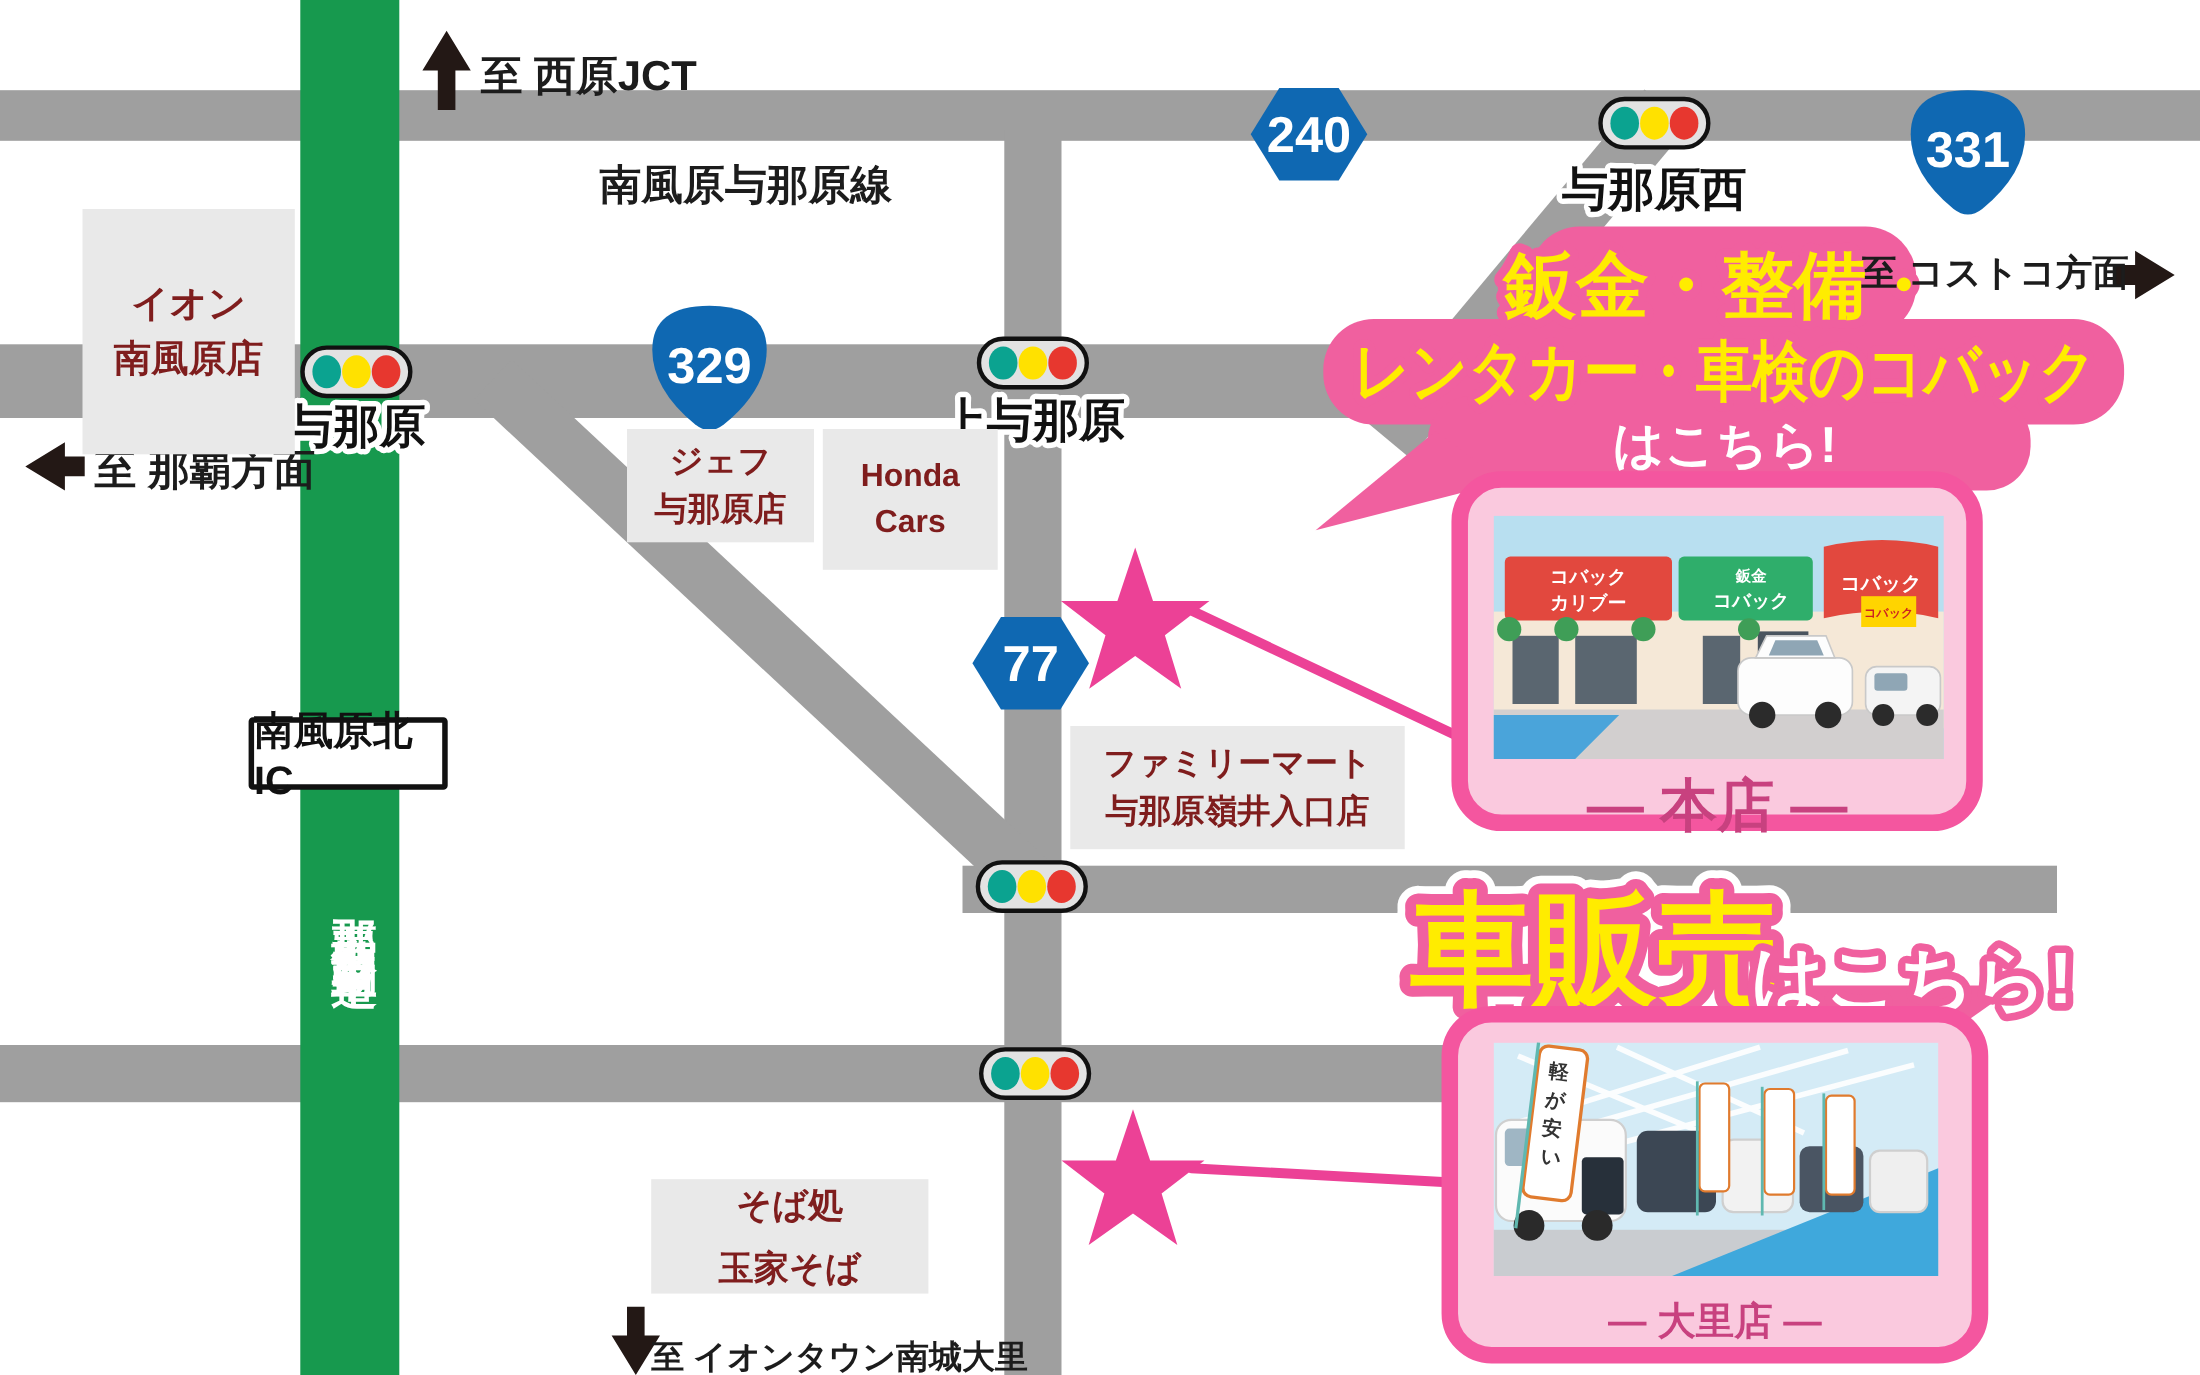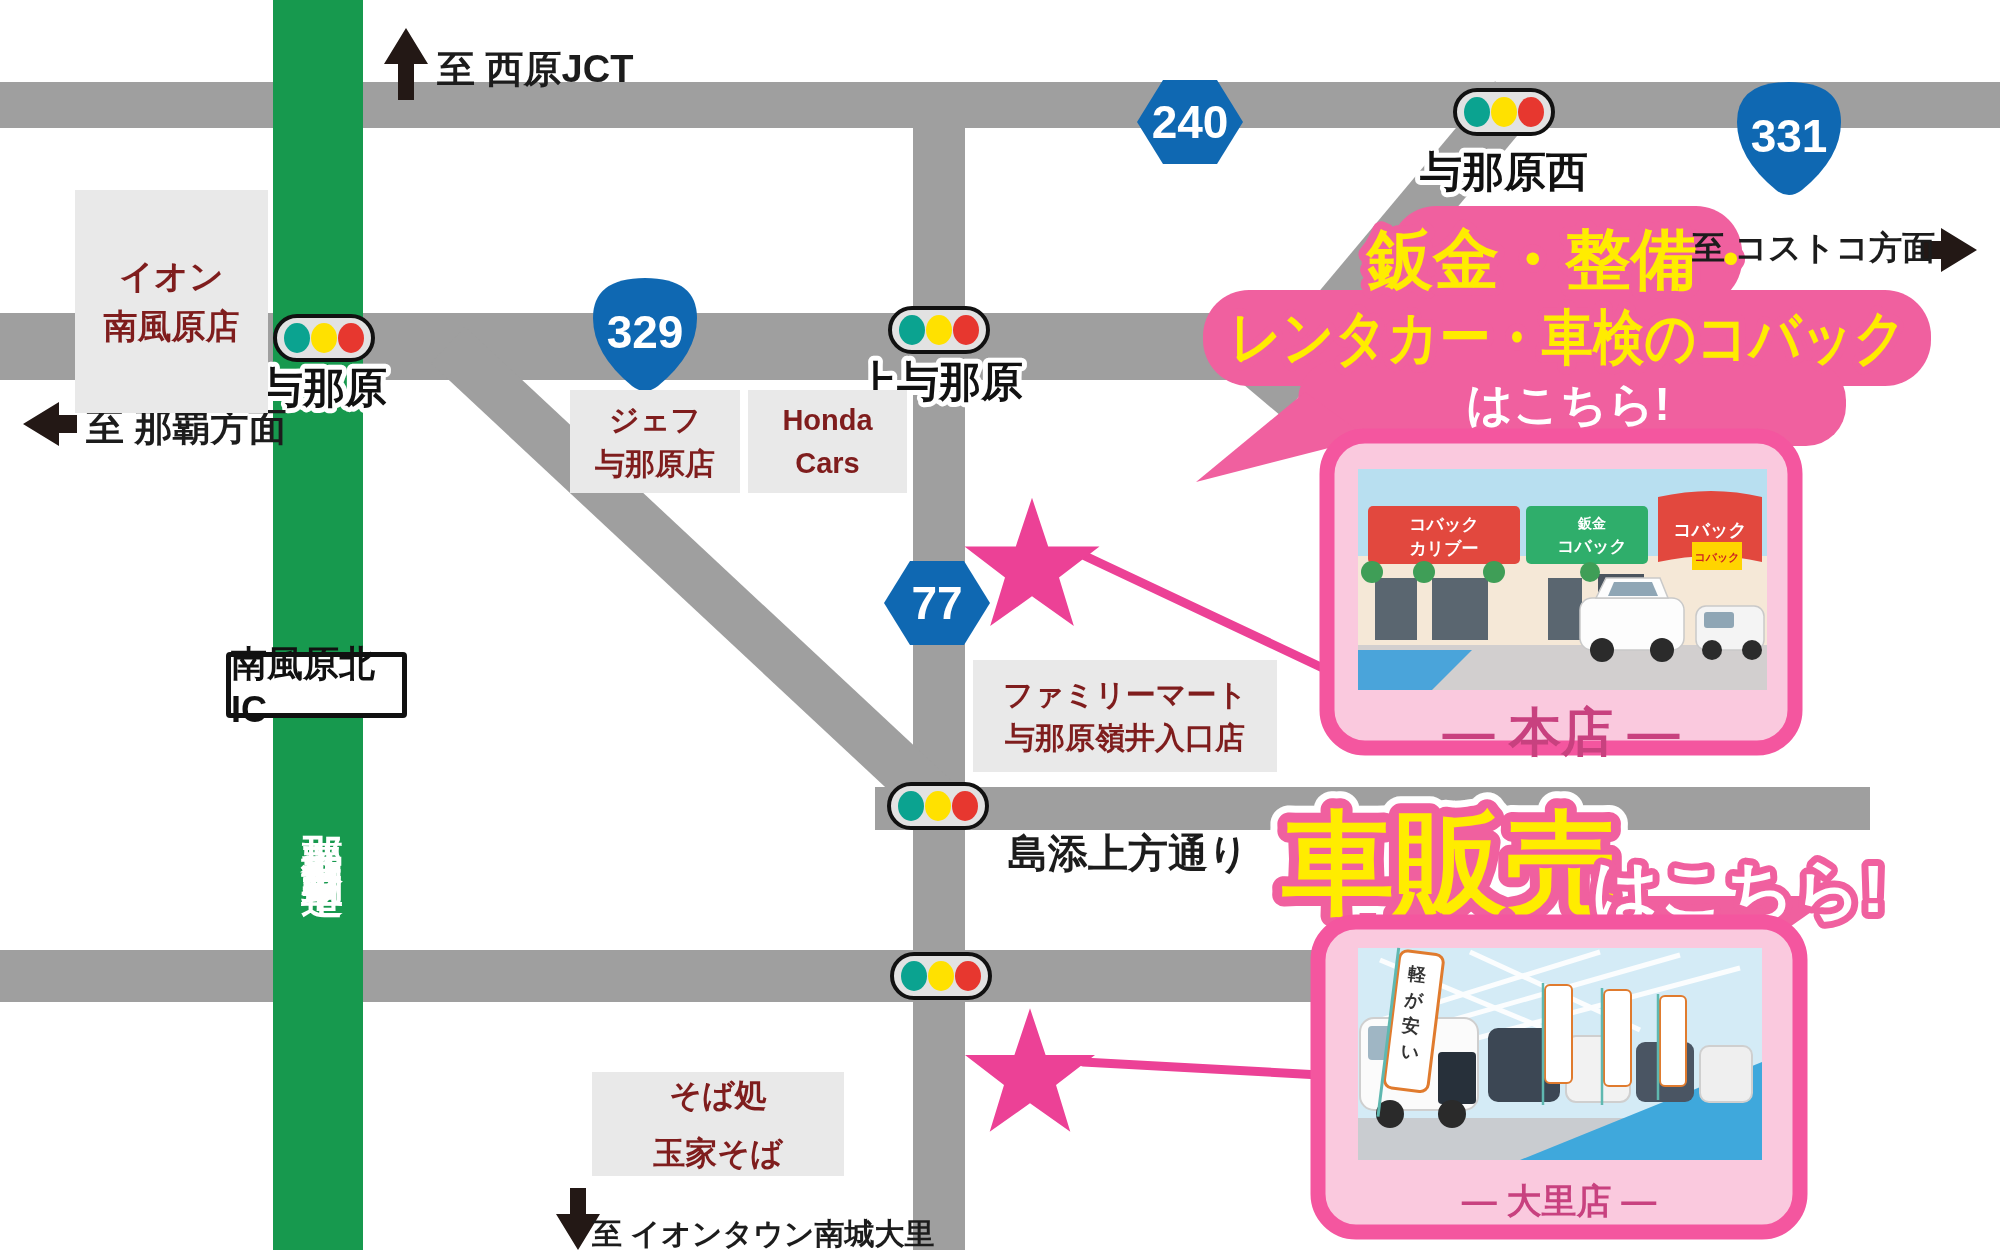--- a/index.html
+++ b/index.html
@@ -214,34 +214,34 @@
       </g>
       <g>
         <rect x="1660" y="996" width="26" height="90" rx="5" fill="#fff" stroke="#e07b2e" stroke-width="2"></rect>
         <line x1="1658" y1="994" x2="1658" y2="1100" stroke="#5fb8b0" stroke-width="2.5"></line>
       </g>
     </g>
   </g>
 </svg>
 
 <div class="lbl" style="left:437px;top:44px;font-size:38px;">至 西原JCT</div>
+<div class="lbl" style="left:545px;top:143px;font-size:38px;">南風原与那原線</div>
 <div class="lbl" style="left:86px;top:402px;font-size:38px;">至 那覇方面</div>
 <div class="lbl" style="left:1692px;top:226px;font-size:33px;">至 コストコ方面</div>
-<div class="lbl" style="left:1008px;top:826px;font-size:40px;">島添上方通り</div>
 <div class="lbl" style="left:592px;top:1198px;font-size:30px;margin-top:16px;">至 イオンタウン南城大里</div>
 
 <div class="box" style="left:75px;top:190px;width:193px;height:223px;font-size:34px;">
   <div>イオン</div>
   <div>南風原店</div>
 </div>
 <div class="box" style="left:570px;top:390px;width:170px;height:103px;font-size:30px;">
   <div>ジェフ</div>
   <div>与那原店</div>
 </div>
-<div class="box" style="left:748px;top:390px;width:159px;height:103px;font-size:29px;">
+<div class="box" style="left:748px;top:390px;width:159px;height:128px;font-size:29px;">
   <div>Honda Cars</div>
 </div>
 <div class="box" style="left:973px;top:660px;width:304px;height:112px;font-size:30px;">
   <div>ファミリーマート</div>
   <div>与那原嶺井入口店</div>
 </div>
 <div class="box" style="left:592px;top:1072px;width:252px;height:104px;font-size:32px;gap:11px;">
   <div>そば処</div>
   <div>玉家そば</div>
 </div>

